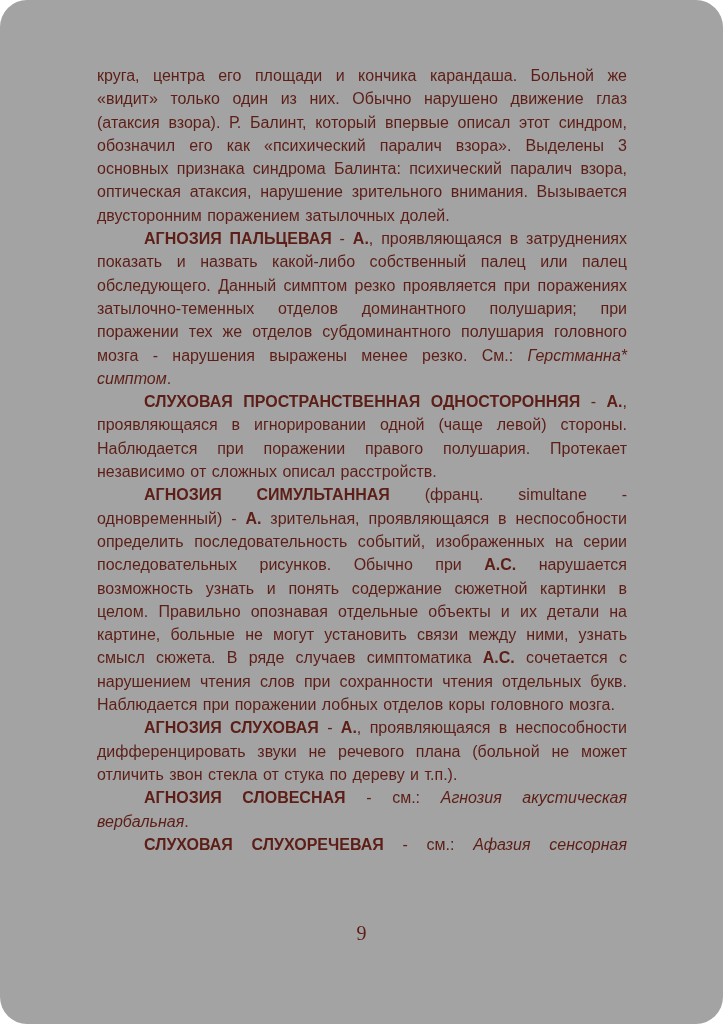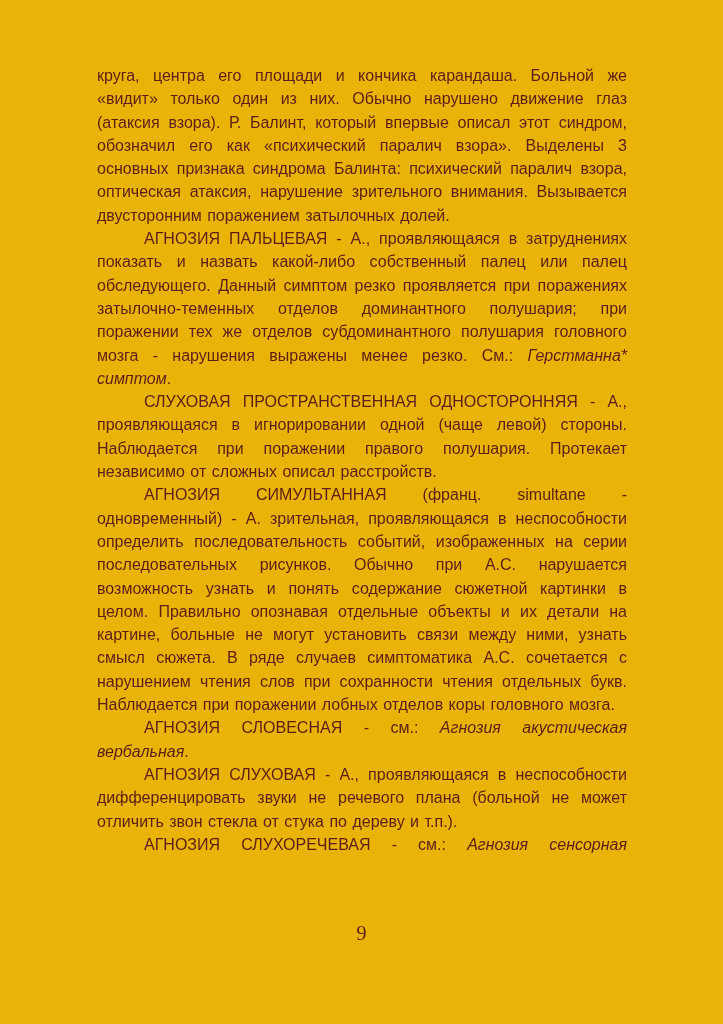--- a/index.html
+++ b/index.html
@@ -4,23 +4,24 @@
 <style>
   html, body {
     margin: 0;
     padding: 0;
     background: #ffffff;
   }
   .page {
     position: relative;
     width: 723px;
     height: 1024px;
-    background: #eab308;
+    background: #a3a3a3;
     overflow: hidden;
     font-family: "Liberation Sans", sans-serif;
+    border-radius: 27px;
   }
   .text-column {
     position: absolute;
     left: 97px;
     top: 64px;
     width: 530px;
     color: #5c1e16;
     font-size: 16px;
     line-height: 23.3px;
     text-align: justify;
@@ -30,21 +31,21 @@
     margin: 0;
     padding: 0;
   }
   .para.indent {
     text-indent: 47px;
   }
   
   .text-column .para:last-child {
     text-align-last: justify;
   }
-  .run.bold   { font-weight: normal; }
+  .run.bold   { font-weight: bold; }
   .run.italic { font-style: italic; }
   .page-number {
     position: absolute;
     top: 922px;
     left: 0;
     width: 723px;
     text-align: center;
     font-family: "Liberation Serif", serif;
     font-size: 20px;
     color: #5c1e16;
@@ -52,18 +53,18 @@
 </style>
 </head>
 <body>
 
 <div class="page">
   <div class="text-column">
       <p class="para"><span class="run normal">круга, центра его площади и кончика карандаша. Больной же «видит» только один из них. Обычно нарушено движение глаз (атаксия взора). Р. Балинт, который впервые описал этот синдром, обозначил его как «психический паралич взора». Выделены 3 основных признака синдрома Балинта: психический паралич взора, оптическая атаксия, нарушение зрительного внимания. Вызывается двусторонним поражением затылочных долей.</span></p>
       <p class="para indent"><span class="run bold">АГНОЗИЯ ПАЛЬЦЕВАЯ</span><span class="run normal"> - </span><span class="run bold">А.</span><span class="run normal">, проявляющаяся в затруднениях показать и назвать какой-либо собственный палец или палец обследующего. Данный симптом резко проявляется при поражениях затылочно-теменных отделов доминантного полушария; при поражении тех же отделов субдоминантного полушария головного мозга - нарушения выражены менее резко. См.: </span><span class="run italic">Герстманна* симптом</span><span class="run normal">.</span></p>
       <p class="para indent"><span class="run bold">СЛУХОВАЯ ПРОСТРАНСТВЕННАЯ ОДНОСТОРОННЯЯ</span><span class="run normal"> - </span><span class="run bold">А.</span><span class="run normal">, проявляющаяся в игнорировании одной (чаще левой) стороны. Наблюдается при поражении правого полушария. Протекает независимо от сложных описал расстройств.</span></p>
       <p class="para indent"><span class="run bold">АГНОЗИЯ СИМУЛЬТАННАЯ</span><span class="run normal"> (франц. simultane - одновременный) - </span><span class="run bold">А.</span><span class="run normal"> зрительная, проявляющаяся в неспособности определить последовательность событий, изображенных на серии последовательных рисунков. Обычно при </span><span class="run bold">А.С.</span><span class="run normal"> нарушается возможность узнать и понять содержание сюжетной картинки в целом. Правильно опознавая отдельные объекты и их детали на картине, больные не могут установить связи между ними, узнать смысл сюжета. В ряде случаев симптоматика </span><span class="run bold">А.С.</span><span class="run normal"> сочетается с нарушением чтения слов при сохранности чтения отдельных букв. Наблюдается при поражении лобных отделов коры головного мозга.</span></p>
+      <p class="para indent"><span class="run bold">АГНОЗИЯ СЛУХОВАЯ</span><span class="run normal"> - </span><span class="run bold">А.</span><span class="run normal">, проявляющаяся в неспособности дифференцировать звуки не речевого плана (больной не может отличить звон стекла от стука по дереву и т.п.).</span></p>
       <p class="para indent"><span class="run bold">АГНОЗИЯ СЛОВЕСНАЯ</span><span class="run normal"> - см.: </span><span class="run italic">Агнозия акустическая вербальная</span><span class="run normal">.</span></p>
-      <p class="para indent"><span class="run bold">АГНОЗИЯ СЛУХОВАЯ</span><span class="run normal"> - </span><span class="run bold">А.</span><span class="run normal">, проявляющаяся в неспособности дифференцировать звуки не речевого плана (больной не может отличить звон стекла от стука по дереву и т.п.).</span></p>
-      <p class="para indent"><span class="run bold">АГНОЗИЯ СЛУХОРЕЧЕВАЯ</span><span class="run normal"> - см.: </span><span class="run italic">Агнозия сенсорная</span></p>
+      <p class="para indent"><span class="run bold">СЛУХОВАЯ СЛУХОРЕЧЕВАЯ</span><span class="run normal"> - см.: </span><span class="run italic">Афазия сенсорная</span></p>
     </div>
   <div class="page-number">9</div>
 </div>
 
 </body></html>

